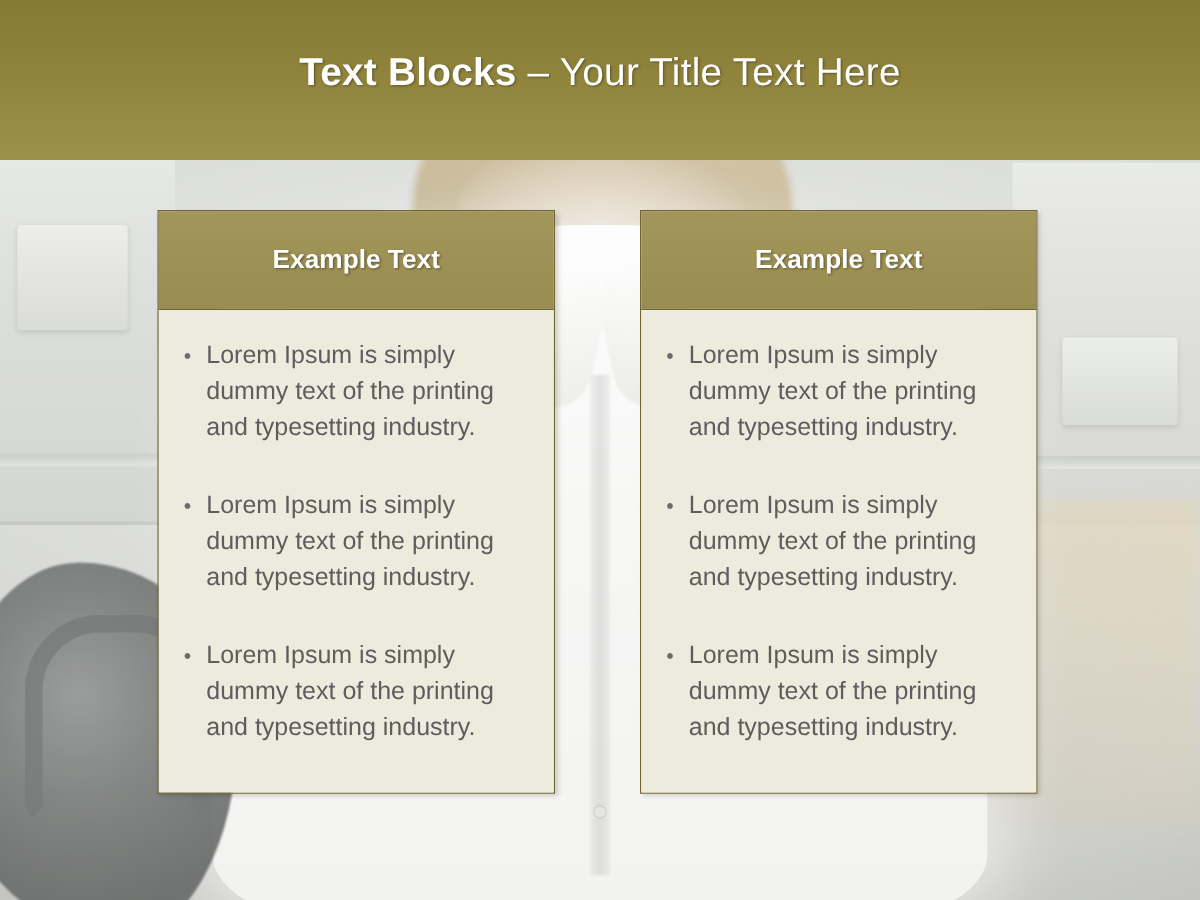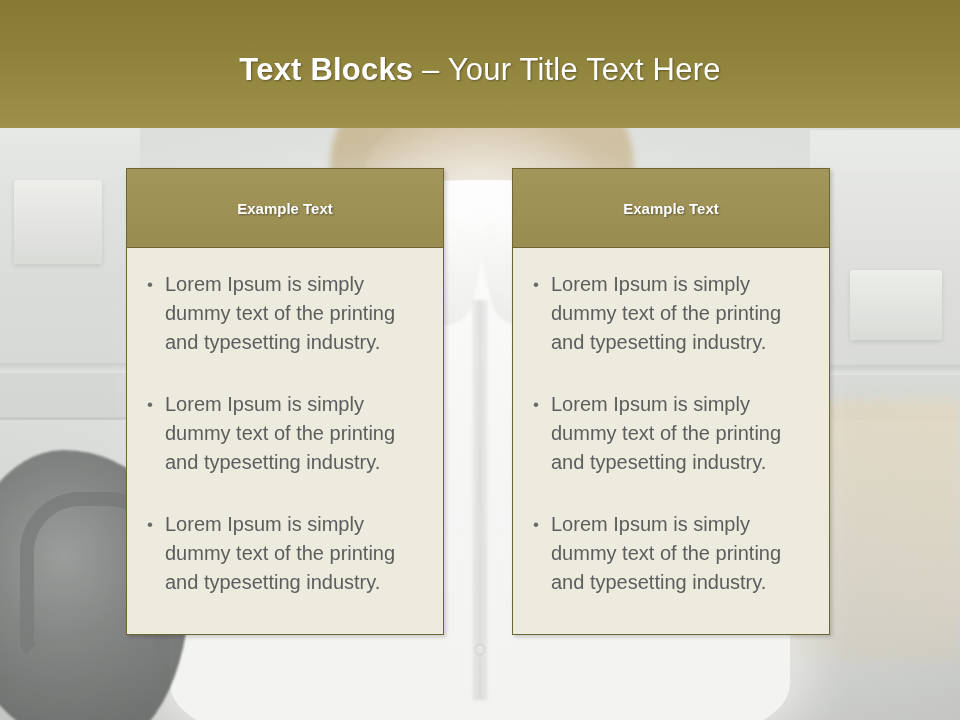--- a/index.html
+++ b/index.html
@@ -209,21 +209,21 @@
     width: 1000px;
     height: 250px;
     background: linear-gradient(180deg, #7b6f2e 0%, #8d8139 42%, #9c9049 72%, #ab9f5c 100%);
     border-radius: 0 0 50% 50% / 0 0 22% 22%;
   }
   .header-title {
     position: absolute;
     left: 0; top: 0;
     width: 960px;
     text-align: center;
-    padding-top: 52px;
+    padding-top: 40px;
     font-size: 31px;
     color: #ffffff;
     letter-spacing: 0.2px;
     text-shadow: 1px 1px 2px rgba(0,0,0,0.35);
     white-space: nowrap;
   }
   .header-title .strong {
     font-weight: bold;
   }
   .header-title .light {
@@ -243,21 +243,21 @@
 
   .card-header {
     height: 78px;
     background: linear-gradient(180deg, #a2965a 0%, #988c50 100%);
     border-bottom: 1px solid #6e6531;
     display: flex;
     align-items: center;
     justify-content: center;
   }
   .card-header-title {
-    font-size: 15px;
+    font-size: 21px;
     font-weight: bold;
     color: #ffffff;
     text-shadow: 1px 1px 2px rgba(0,0,0,0.40);
   }
   .card-body {
     background: #edeade;
     padding: 22px 18px 24px 18px;
   }
   .card-left .card-body  { height: 386px; box-sizing: border-box; }
   .card-right .card-body { height: 386px; box-sizing: border-box; }

